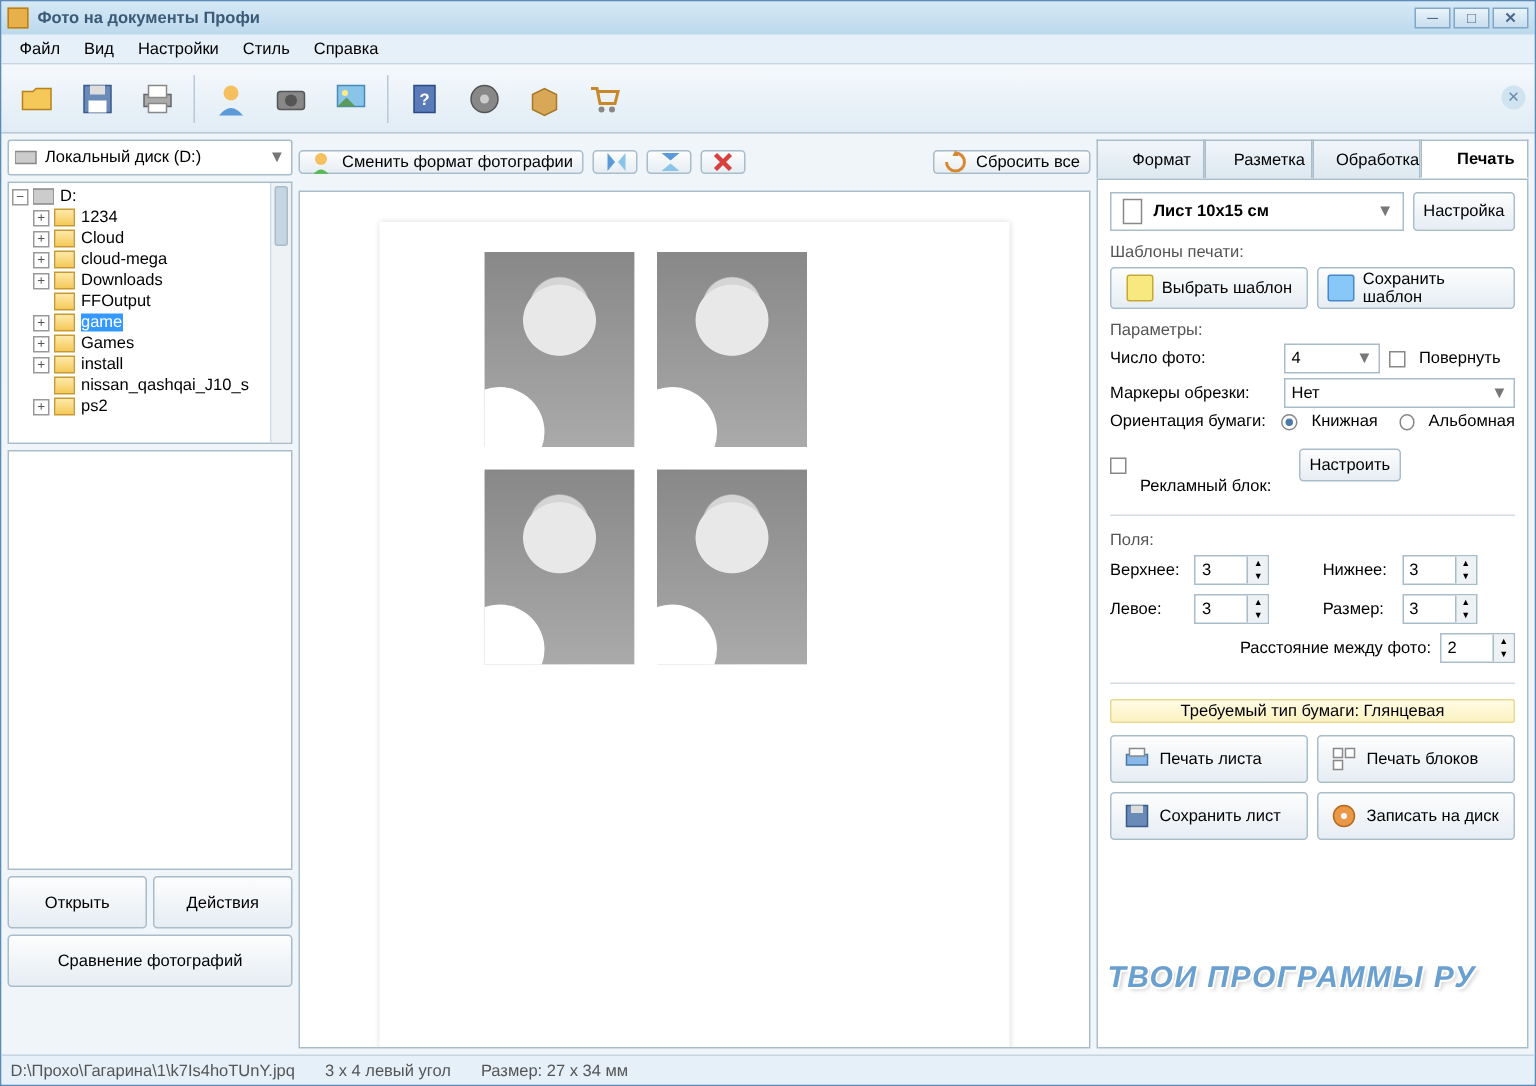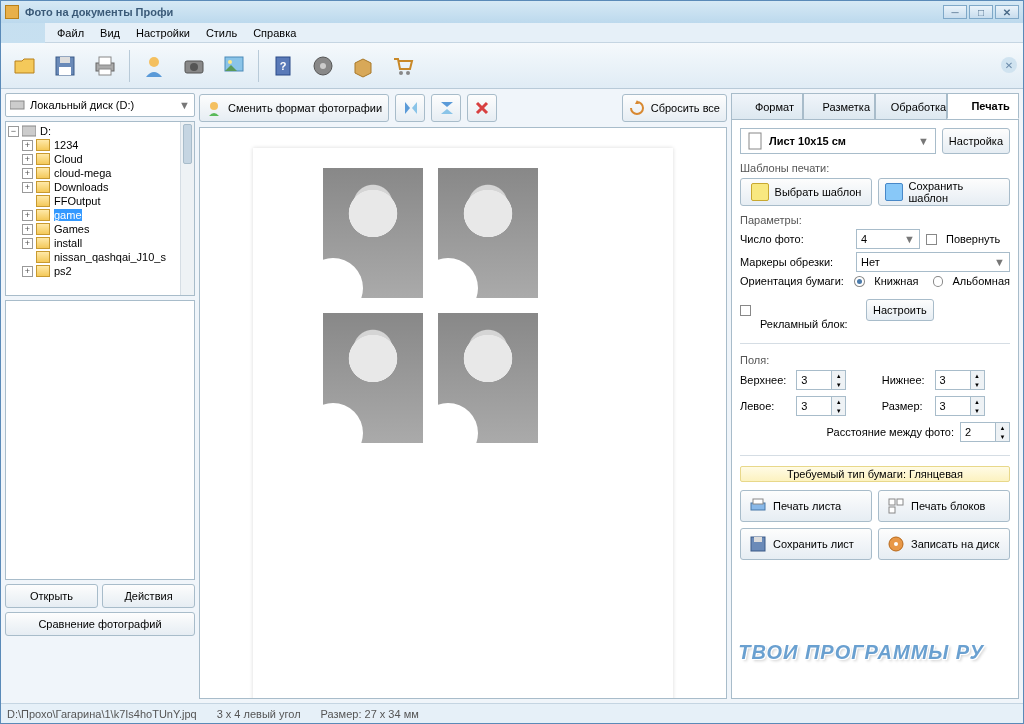--- a/index.html
+++ b/index.html
@@ -2,44 +2,44 @@
 <html><head>
 <meta charset="utf-8">
 <style>
 * { box-sizing: border-box; margin: 0; padding: 0; font-family: Tahoma, Verdana, sans-serif; font-size: 11px; }
 body { background: #d4e6f1; width: 1024px; height: 724px; overflow: hidden; }
 .window { width: 1024px; height: 724px; background: linear-gradient(#c5dff0,#e8f0f7); border: 1px solid #5a8ab8; display: flex; flex-direction: column; }
 .titlebar { height: 22px; background: linear-gradient(#d6e9f5,#bcd9ed); display: flex; align-items: center; padding: 0 4px; color: #3a5a78; font-weight: bold; }
 .titlebar .icon { width:14px; height:14px; background:#e8b04a; border:1px solid #b8801a; margin-right:6px; }
 .titlebar .tb-controls { margin-left:auto; display:flex; }
 .titlebar .tb-btn { width:24px; height:14px; border:1px solid #7fa8c8; background:linear-gradient(#eaf3fa,#c8ddee); margin-left:2px; display:flex; align-items:center; justify-content:center; color:#4a6a88; font-size:10px; cursor:pointer; }
-.menubar { height:20px; background:#e6f0f8; display:flex; align-items:center; padding:0 4px; border-bottom:1px solid #c5d5e2;margin-left:44px;}
+.menubar { height:20px; background:#e6f0f8; display:flex; align-items:center; padding:0 4px; border-bottom:1px solid #c5d5e2;}
 .menubar span { padding:2px 8px; cursor:pointer; }
 .toolbar { height:46px; background:linear-gradient(#f5f9fc,#e0ecf5); display:flex; align-items:center; padding:0 4px; border-bottom:1px solid #b8cad8; position:relative;}
 .tbtn { width:36px; height:36px; border:1px solid transparent; border-radius:3px; display:flex; align-items:center; justify-content:center; margin:0 2px; cursor:pointer;}
 .tsep{width:1px; height:32px; background:#b8cad8; margin:0 4px;}
 .main { flex:1; display:flex; background:#f0f5fa; padding:4px; gap:4px; overflow:hidden;}
 .left-panel{width:190px; display:flex; flex-direction:column; gap:4px;}
 .drive-select{height:24px; border:1px solid #a8bcca; background:#fff; display:flex; align-items:center; padding:0 4px; border-radius:2px;}
 .drive-select .arrow{margin-left:auto; color:#777;}
 .tree{flex:1; border:1px solid #a8bcca; background:#fff; overflow:auto; padding:2px; position:relative;}
 .tree .scrollbar{position:absolute; right:0; top:0; bottom:0; width:14px; background:#eef2f5; border-left:1px solid #d5dde4;}
 .tree .scrollbar .thumb{position:absolute; left:2px; right:2px; top:2px; height:40px; background:#c5d5e2; border:1px solid #a8bcca; border-radius:2px;}
 .tree-node{display:flex; align-items:center; padding:1px 0; white-space:nowrap;}
 .tree-node .expander{width:11px; height:11px; border:1px solid #999; margin-right:3px; display:flex; align-items:center; justify-content:center; font-size:9px; line-height:1; color:#555; cursor:pointer;}
 .tree-node .folder-icon{width:14px; height:12px; background:linear-gradient(#ffe9a8,#f4c95a); border:1px solid #c89a30; margin-right:4px;}
 .tree-node.selected span.label{background:#3399ff; color:#fff;}
 .indent1{padding-left:14px;}
 .thumbs{height:280px; border:1px solid #a8bcca; background:#fff;}
-.btn{height:24px; border:1px solid #a8bcca; background:linear-gradient(#fdfdfd,#e6edf3); border-radius:3px; display:flex; align-items:center; justify-content:center; cursor:pointer; padding:0 6px;}
+.btn{height:35px; border:1px solid #a8bcca; background:linear-gradient(#fdfdfd,#e6edf3); border-radius:3px; display:flex; align-items:center; justify-content:center; cursor:pointer; padding:0 6px;}
 .left-btns{display:flex; gap:4px;}
 .left-btns .btn{flex:1;}
 .center{flex:1; display:flex; flex-direction:column; gap:4px;}
 .center-toolbar{height:30px; display:flex; align-items:center; gap:6px;}
-.center-toolbar .btn{height:28px;}
+.center-toolbar .btn{height:16px;}
 .canvas{flex:1; border:1px solid #a8bcca; background:#fff; display:flex; justify-content:center; padding:20px 0 0 0; overflow:hidden;}
 .sheet{width:420px; height:570px; background:#fff; box-shadow:0 0 4px rgba(0,0,0,.15); position:relative;}
 .photo{width:100px; height:130px; background:linear-gradient(135deg,#bbb,#eee); position:absolute; overflow:hidden;}
 .photo::before{content:""; position:absolute; inset:0; background: radial-gradient(ellipse 60% 45% at 50% 35%, #e8e8e8 0%, #e8e8e8 40%, transparent 41%), radial-gradient(circle at 50% 28%, #d5d5d5 0%, #d5d5d5 18%, transparent 19%), linear-gradient(#888,#aaa);}
 .photo::after{content:""; position:absolute; left:-20px; bottom:-20px; width:60px; height:60px; background:#fff; border-radius:50%;}
 .right-panel{width:288px; display:flex; flex-direction:column;}
 .tabs{display:flex; height:26px;}
 .tab{flex:1; border:1px solid #a8bcca; background:linear-gradient(#f0f5fa,#dde8f0); display:flex; align-items:center; justify-content:center; cursor:pointer; border-bottom:none;padding-left:15px;}
 .tab.active{background:#fff; font-weight:bold; border-bottom:1px solid #fff;}
 .tab-content{flex:1; border:1px solid #a8bcca; background:#fff; padding:8px; display:flex; flex-direction:column; gap:8px;}

